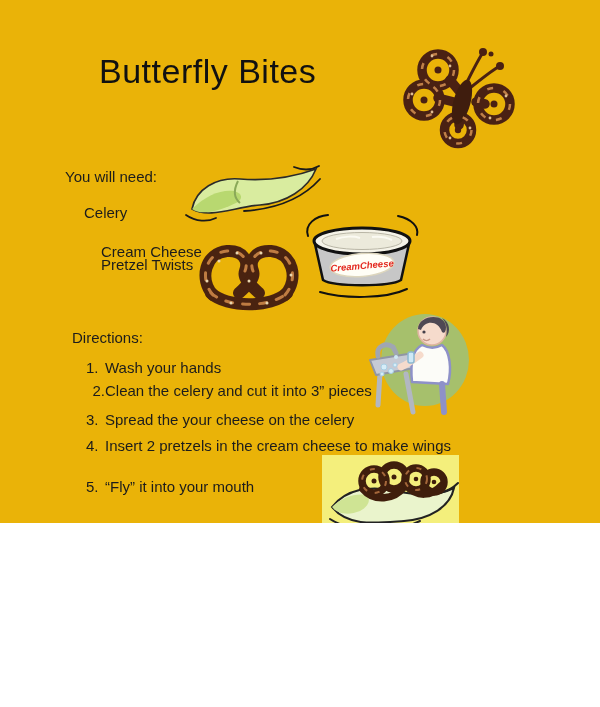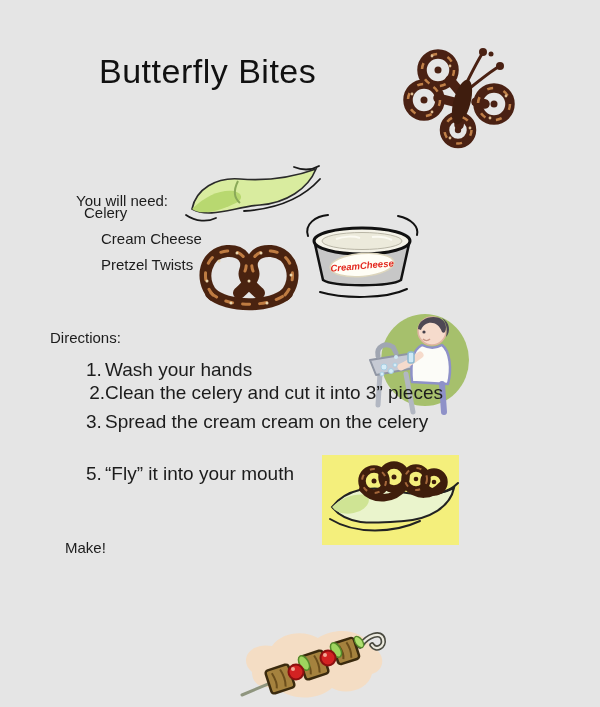--- a/index.html
+++ b/index.html
@@ -1,23 +1,23 @@
 <!DOCTYPE html>
 <html><head>
 <meta charset="utf-8">
 <style>
   html,body{margin:0;padding:0;background:#ffffff;}
   .page{
-    position:relative;width:600px;height:707px;background:#e5e5e5;overflow:hidden;
+    position:relative;width:600px;height:523px;background:#eab308;overflow:hidden;
     font-family:"Liberation Sans","DejaVu Sans",sans-serif;color:#1a1a1a;
   }
   .abs{position:absolute;}
   .title{font-size:34px;color:#111;letter-spacing:0.5px;}
   .t{font-size:15px;line-height:17px;color:#1c1c1c;}
-  .step{position:absolute;left:86px;font-size:19px;color:#1c1c1c;white-space:nowrap;}
+  .step{position:absolute;left:86px;font-size:15px;color:#1c1c1c;white-space:nowrap;}
   .step .num{display:inline-block;width:19px;}
   svg{display:block;}
 </style>
 </head>
 <body>
 
 <div class="page">
 
   <div class="abs title" style="left:99px;top:52px;">Butterfly Bites</div>
 
@@ -57,35 +57,35 @@
         <circle cx="48" cy="26" r="1.4"></circle>
       <circle cx="10" cy="54" r="1.4"></circle>
         <circle cx="30" cy="72" r="1.4"></circle>
       <circle cx="48" cy="98" r="1.4"></circle>
         <circle cx="68" cy="88" r="1.4"></circle>
       <circle cx="104" cy="56" r="1.4"></circle>
         <circle cx="88" cy="78" r="1.4"></circle>
     </g>
   </svg>
 
-  <div class="abs t" style="left:76px;top:168px;margin-top:24px;">You will need:</div>
+  <div class="abs t" style="left:65px;top:168px;">You will need:</div>
 
   <svg class="abs" style="left:182px;top:165px;" width="140" height="64" viewBox="0 0 140 64">
     <path d="M10,44 C14,24 34,12 58,14 C84,16 112,12 134,4 C126,24 104,38 78,40 C52,42 28,54 10,44 Z" fill="#d9ec9f" stroke="#2a2a2a" stroke-width="1.6"></path>
     <path d="M10,44 C24,30 40,24 52,26 C60,28 62,34 54,38 C42,44 20,52 10,44 Z" fill="#b8d870"></path>
     <path d="M56,16 C51,26 52,33 58,38" stroke="#8aa858" stroke-width="2" fill="none"></path>
     <g stroke="#1a1a1a" stroke-width="1.8" fill="none" stroke-linecap="round">
       <path d="M4,50 C14,57 26,57 34,53"></path>
       <path d="M62,46 C94,44 120,34 138,14"></path>
       <path d="M112,2 C122,6 130,5 137,1"></path>
     </g>
   </svg>
 
   <div class="abs t" style="left:84px;top:204px;">Celery</div>
-  <div class="abs t" style="left:101px;top:230px;">Cream Cheese</div>
+  <div class="abs t" style="left:101px;top:243px;">Cream Cheese</div>
   <div class="abs t" style="left:101px;top:256px;">Pretzel Twists</div>
 
   <svg class="abs" style="left:302px;top:208px;" width="120" height="92" viewBox="0 0 120 92">
     <g stroke="#111" stroke-width="2" fill="none" stroke-linecap="round">
       <path d="M6,28 C2,16 14,8 26,7"></path>
       <path d="M96,8 C110,11 117,19 115,27"></path>
       <path d="M18,84 C42,91 84,91 105,81"></path>
     </g>
     <path d="M13,36 L107,36 L99,72 C88,79 32,79 21,72 Z" fill="#c7c7c7" stroke="#111" stroke-width="2.5" stroke-linejoin="round"></path>
     <ellipse cx="60" cy="33" rx="48" ry="13" fill="#f5f3e8" stroke="#111" stroke-width="3"></ellipse>
@@ -113,21 +113,21 @@
         <circle cx="40" cy="12" r="1.5"></circle>
         <circle cx="10" cy="40" r="1.5"></circle>
       <circle cx="64" cy="12" r="1.5"></circle>
         <circle cx="94" cy="34" r="1.5"></circle>
         <circle cx="52" cy="40" r="1.5"></circle>
       <circle cx="34" cy="62" r="1.5"></circle>
         <circle cx="70" cy="62" r="1.5"></circle>
     </g>
   </svg>
 
-  <div class="abs t" style="left:50px;top:329px;">Directions:</div>
+  <div class="abs t" style="left:72px;top:329px;">Directions:</div>
 
   <svg class="abs" style="left:368px;top:303px;" width="104" height="115" viewBox="0 0 104 115">
     <ellipse cx="57" cy="57" rx="44" ry="46" fill="#a6c06c"></ellipse>
     <g stroke="#b2b7c2" stroke-width="5" stroke-linecap="round">
       <path d="M12,70 L10,102"></path>
       <path d="M38,71 L45,109"></path>
     </g>
     <path d="M2,57 L46,50 L52,64 L8,72 Z" fill="#c6cad4" stroke="#9096a4" stroke-width="2" stroke-linejoin="round"></path>
     <path d="M10,53 C8,43 18,39 25,44 L28,50" stroke="#a0a6b2" stroke-width="5" fill="none" stroke-linecap="round"></path>
     <circle cx="28" cy="54" r="2" fill="#cfe8f4"></circle>
@@ -148,23 +148,26 @@
     </g>
   </svg>
 
   <div class="step" style="top:359px;">
     <span class="num">1.</span><span>Wash your hands</span>
   </div>
   <div class="step" style="top:382px;text-align:right;">
     <span class="num">2.</span><span>Clean the celery and cut it into 3” pieces</span>
   </div>
   <div class="step" style="top:411px;">
-    <span class="num">3.</span><span>Spread the cream cream on the celery</span>
-  </div>
-  <div class="step" style="top:463px;">
+    <span class="num">3.</span><span>Spread the your cheese on the celery</span>
+  </div>
+  <div class="step" style="top:437px;">
+    <span class="num">4.</span><span>Insert 2 pretzels in the cream cheese to make wings</span>
+  </div>
+  <div class="step" style="top:478px;">
     <span class="num">5.</span><span>“Fly” it into your mouth</span>
   </div>
 
   <svg class="abs" style="left:322px;top:455px;" width="137" height="90" viewBox="0 0 137 90">
     <rect x="0" y="0" width="137" height="90" fill="#f4ef7c"></rect>
     <path d="M10,52 C24,34 48,30 74,36 C98,41 118,40 132,33 C128,52 108,64 82,66 C54,68 26,72 10,52 Z" fill="#eaf4cc" stroke="#222" stroke-width="2"></path>
     <path d="M10,52 C20,42 34,38 44,40 C50,44 46,52 38,56 C28,60 16,60 10,52 Z" fill="#cfe494"></path>
     <g stroke="#222" stroke-width="2" fill="none" stroke-linecap="round">
       <path d="M8,64 C34,80 72,78 98,66"></path>
       <path d="M118,38 C126,36 131,33 136,28"></path>

